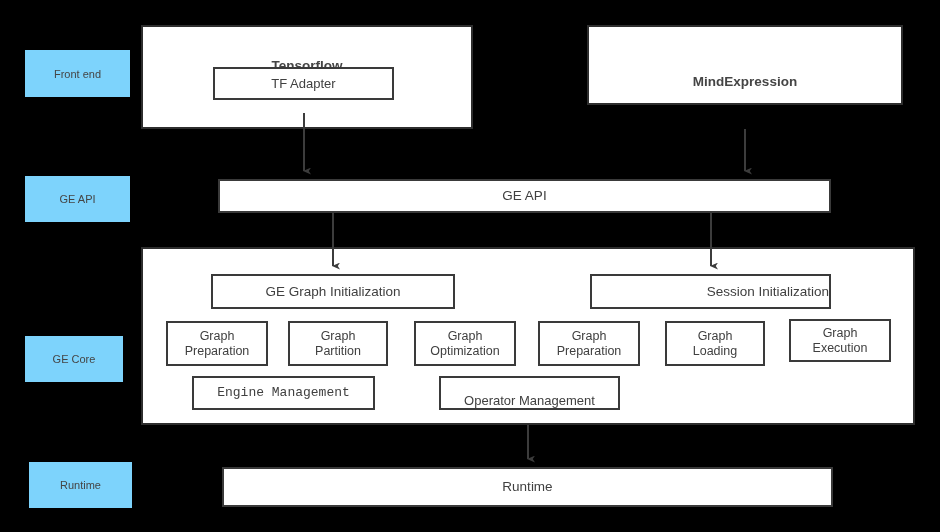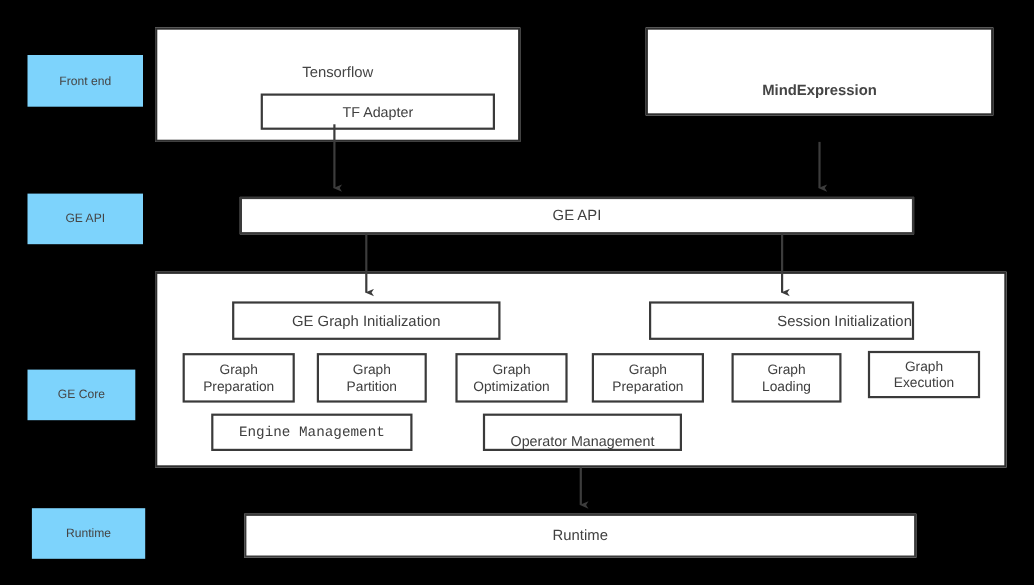--- a/index.html
+++ b/index.html
@@ -86,25 +86,25 @@
   </div>
 
   <div class="stage-label" style="left:25px; top:336px; width:98px; height:46px;">
     <span>GE Core</span>
   </div>
 
   <div class="stage-label" style="left:29px; top:462px; width:103px; height:46px;">
     <span>Runtime</span>
   </div>
 
-  <div class="panel" style="left:141px; top:25px; width:332px; height:104px;">
+  <div class="panel" style="left:141px; top:25px; width:332px; height:104px;font-weight:bold;">
     <div class="panel-title" style="top:31px;">Tensorflow</div>
   </div>
 
-  <div class="box" style="left:213px; top:85px; width:213px; height:33px;margin-left:24px;">
+  <div class="box" style="left:213px; top:67px; width:181px; height:33px;">
     <span>TF Adapter</span>
   </div>
 
   <div class="panel" style="left:587px; top:25px; width:316px; height:80px;font-weight:bold;">
     <div class="panel-title" style="top:47px;">MindExpression</div>
   </div>
 
   <div class="box wide-bar" style="left:218px; top:179px; width:613px; height:34px;">
     <span>GE API</span>
   </div>

